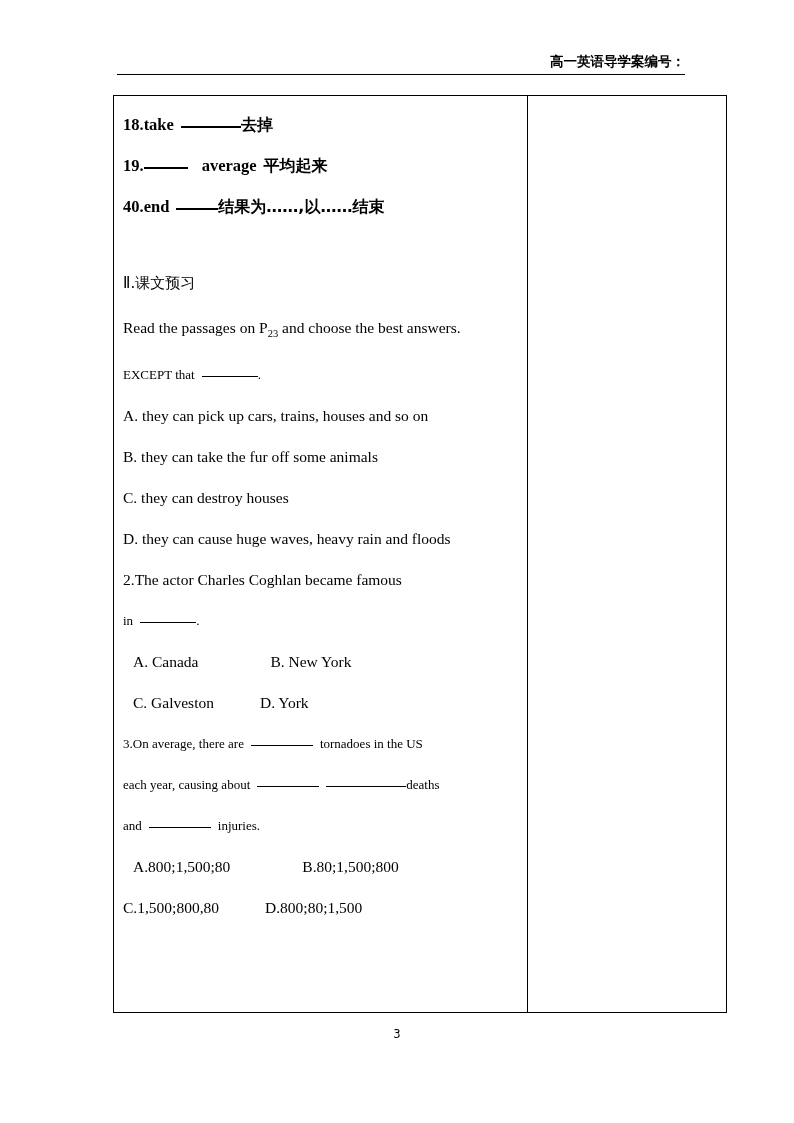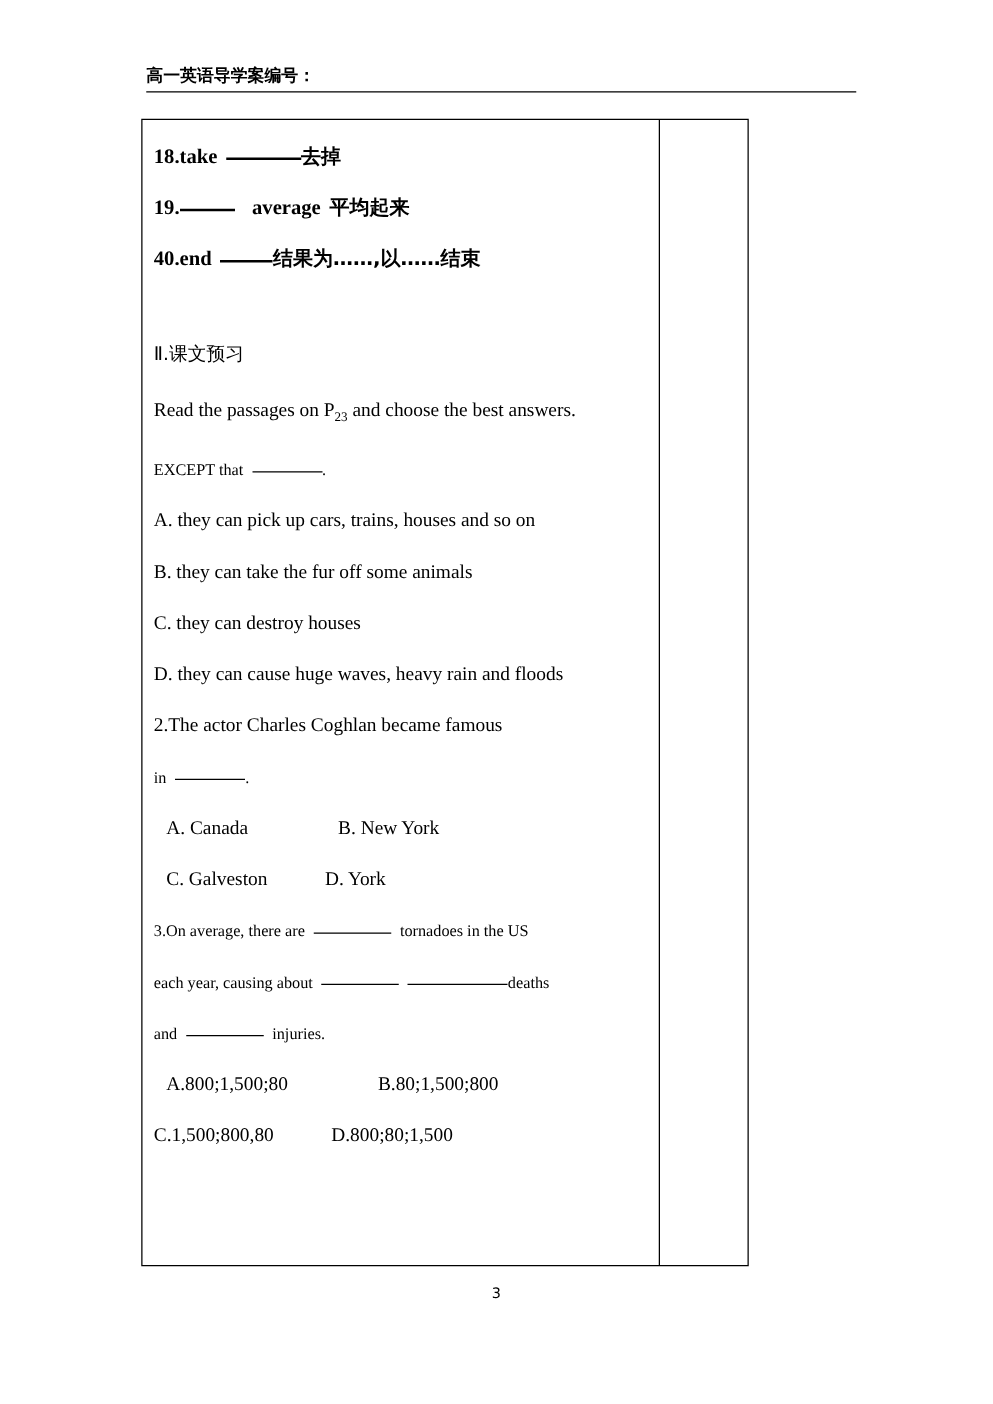--- a/index.html
+++ b/index.html
@@ -17,35 +17,36 @@
   }
 
   
   .page-header {
     position: absolute;
     left: 117px;
     top: 52px;
     width: 568px;
     border-bottom: 1.6px solid #000;
     padding-bottom: 3px;
+    text-align: right;
   }
   .page-header-text {
     font-family: "DejaVu Sans", sans-serif;
     font-weight: bold;
     font-size: 13.5px;
     letter-spacing: 0px;
     white-space: nowrap;
   }
 
   
   .doc-table {
     position: absolute;
     left: 113px;
     top: 95px;
-    width: 486px;
+    width: 614px;
     height: 918px;
     border: 1.3px solid #000;
     box-sizing: border-box;
     display: flex;
   }
   .col-left {
     width: 414px;
     box-sizing: border-box;
     border-right: 1.3px solid #000;
     padding: 8px 9px 0 9px;

